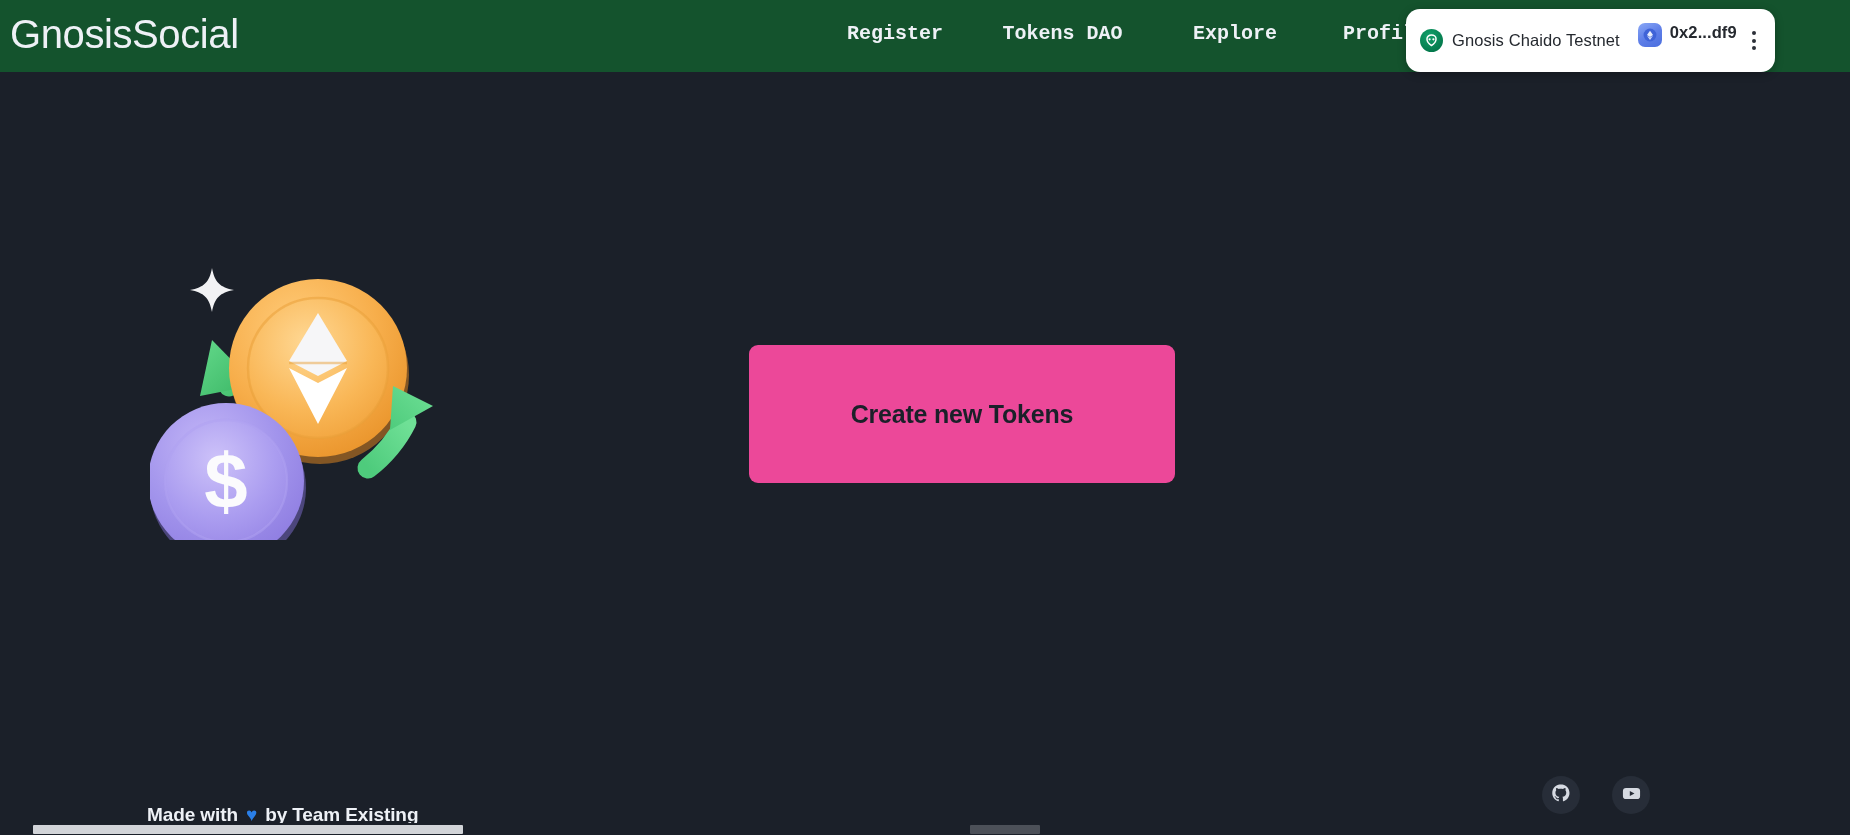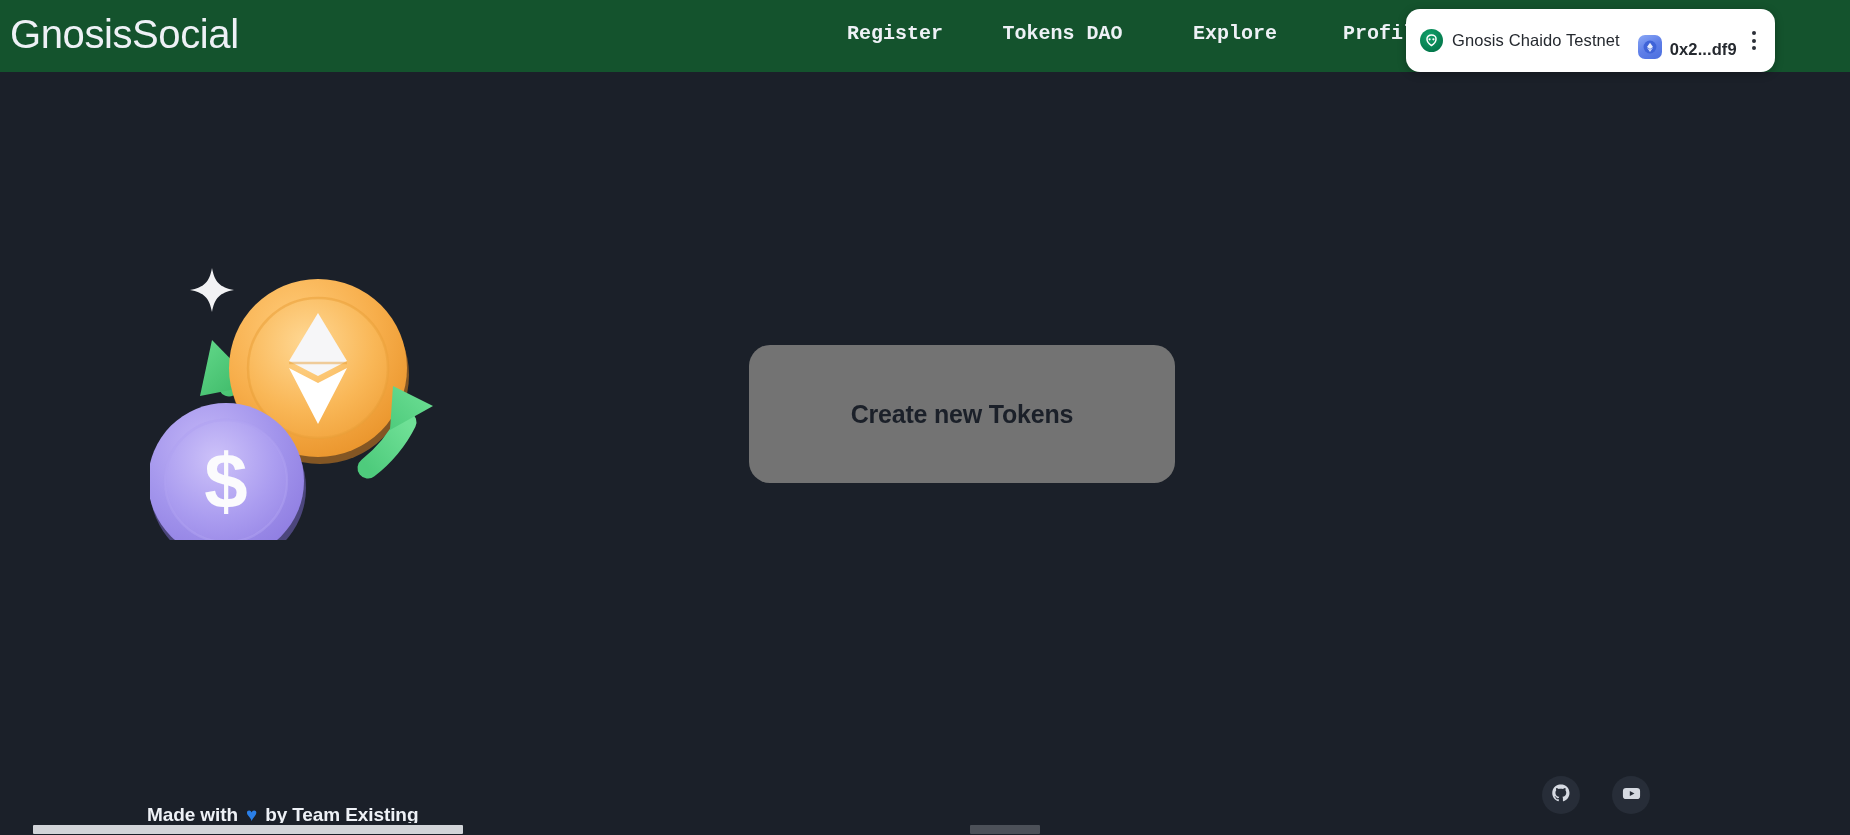--- a/index.html
+++ b/index.html
@@ -98,21 +98,21 @@
   .chain-name {
     font-size: 16.5px;
     color: #25292f;
     font-weight: 400;
     white-space: nowrap;
     letter-spacing: 0.1px;
   }
 
   .acct-chip {
     display: flex;
-    align-items: flex-end;
+    align-items: flex-start;
     gap: 8px;
     height: 36px;
     padding: 0 4px 0 6px;
     cursor: pointer;
   }
   .eth-avatar {
     width: 24px; height: 24px;
     border-radius: 7px;
     background: linear-gradient(150deg, #8aa8f6 0%, #5f7fe8 50%, #4a6ede 100%);
     display: flex;
@@ -173,21 +173,21 @@
     font-size: 25px;
     font-weight: bold;
     color: #1b2029;
     cursor: pointer;
     letter-spacing: -0.2px;
     display: flex;
     align-items: center;
     justify-content: center;
   }
   .btn-import { background: #81e2da; }
-  .btn-create { background: #737373; border-radius: 21px; }
+  .btn-create { background: #ec4899; }
 
   
   .footer {
     position: absolute;
     left: 0;
     top: 792px;
     width: 1850px;
     height: 58px;
   }
   .made-with {

